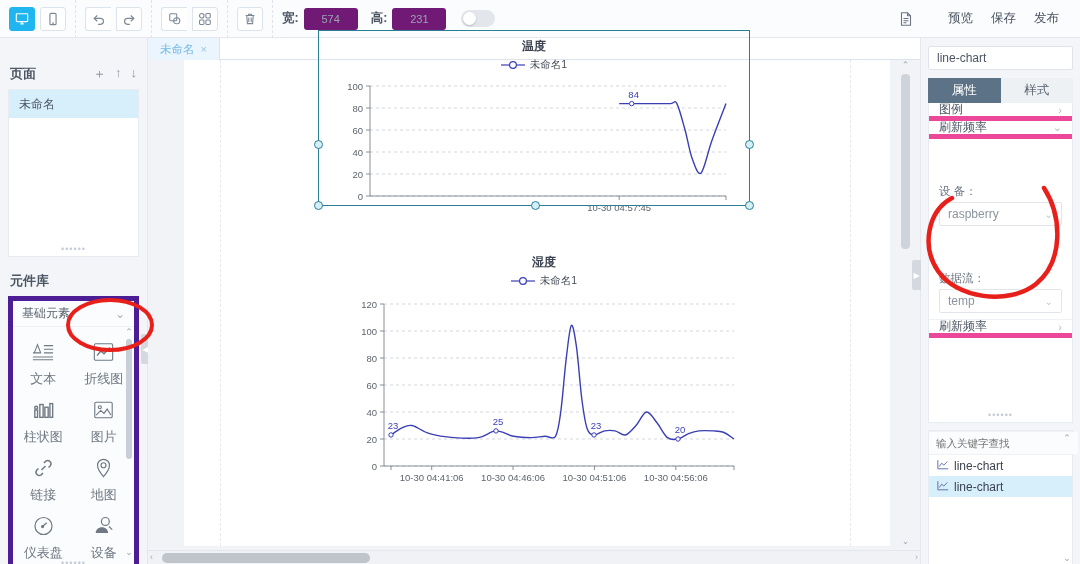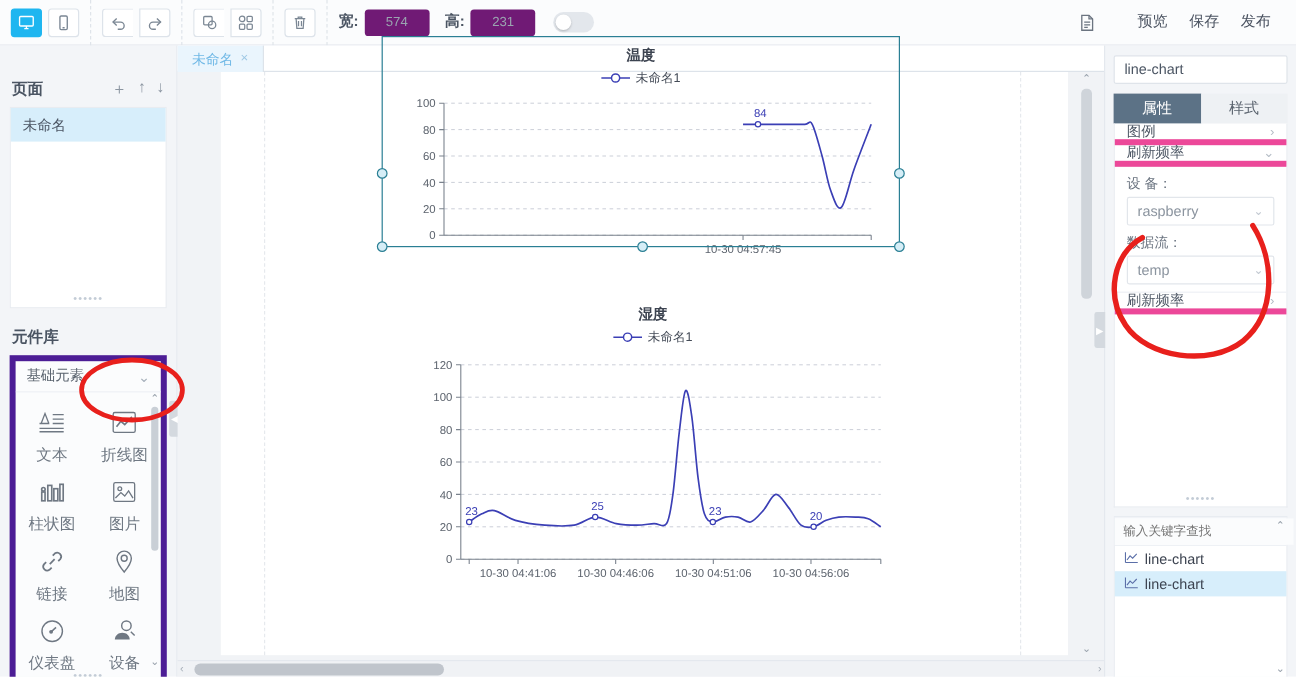--- a/index.html
+++ b/index.html
@@ -129,21 +129,21 @@
                 font-family:"Liberation Sans", sans-serif; }
   .tabs2 { display:flex; margin:8px 7px 0 7px; }
   .tab2 { flex:1; height:25px; display:flex; align-items:center; justify-content:center;
           font-size:12.5px; background:#eef1f4; color:#5a636e; cursor:pointer; }
   .tab2.on { background:#5c7286; color:#fff; }
   .prop-box { margin:0 7px; background:#fff; border:1px solid #e8ecf1; border-top:none;
               height:320px; position:relative; }
   .prow { height:18px; display:flex; align-items:center; padding:0 10px;
           border-bottom:5px solid #ec4899; font-size:12px; color:#4b5563; cursor:pointer; }
   .prow .chev { margin-left:auto; color:#b4bcc5; font-size:11px; }
-  .pfield { padding:4px 10px 0 10px; }
+  .pfield { padding:4px 10px 0 10px;margin-top:38px; }
   .pfield .fl { font-size:11.5px; color:#6b7480; margin:3px 0 3px 0; }
   .psel { height:24px; border:1px solid #e2e6eb; border-radius:2px; background:#fff;
           display:flex; align-items:center; padding:0 8px; font-size:12px;
           color:#8b949f; cursor:pointer; }
   .psel .chev { margin-left:auto; color:#c2c9d1; font-size:10px; }
   .prop-dots { position:absolute; bottom:2px; left:0; right:0; text-align:center;
                color:#c3ccd6; font-size:9px; letter-spacing:1px; }
   .layer-box { margin:7px 7px 0 7px; background:#fff; border:1px solid #e8ecf1;
                height:148px; position:relative; }
   .layer-hd { height:24px; display:flex; align-items:center; padding:0 9px;

